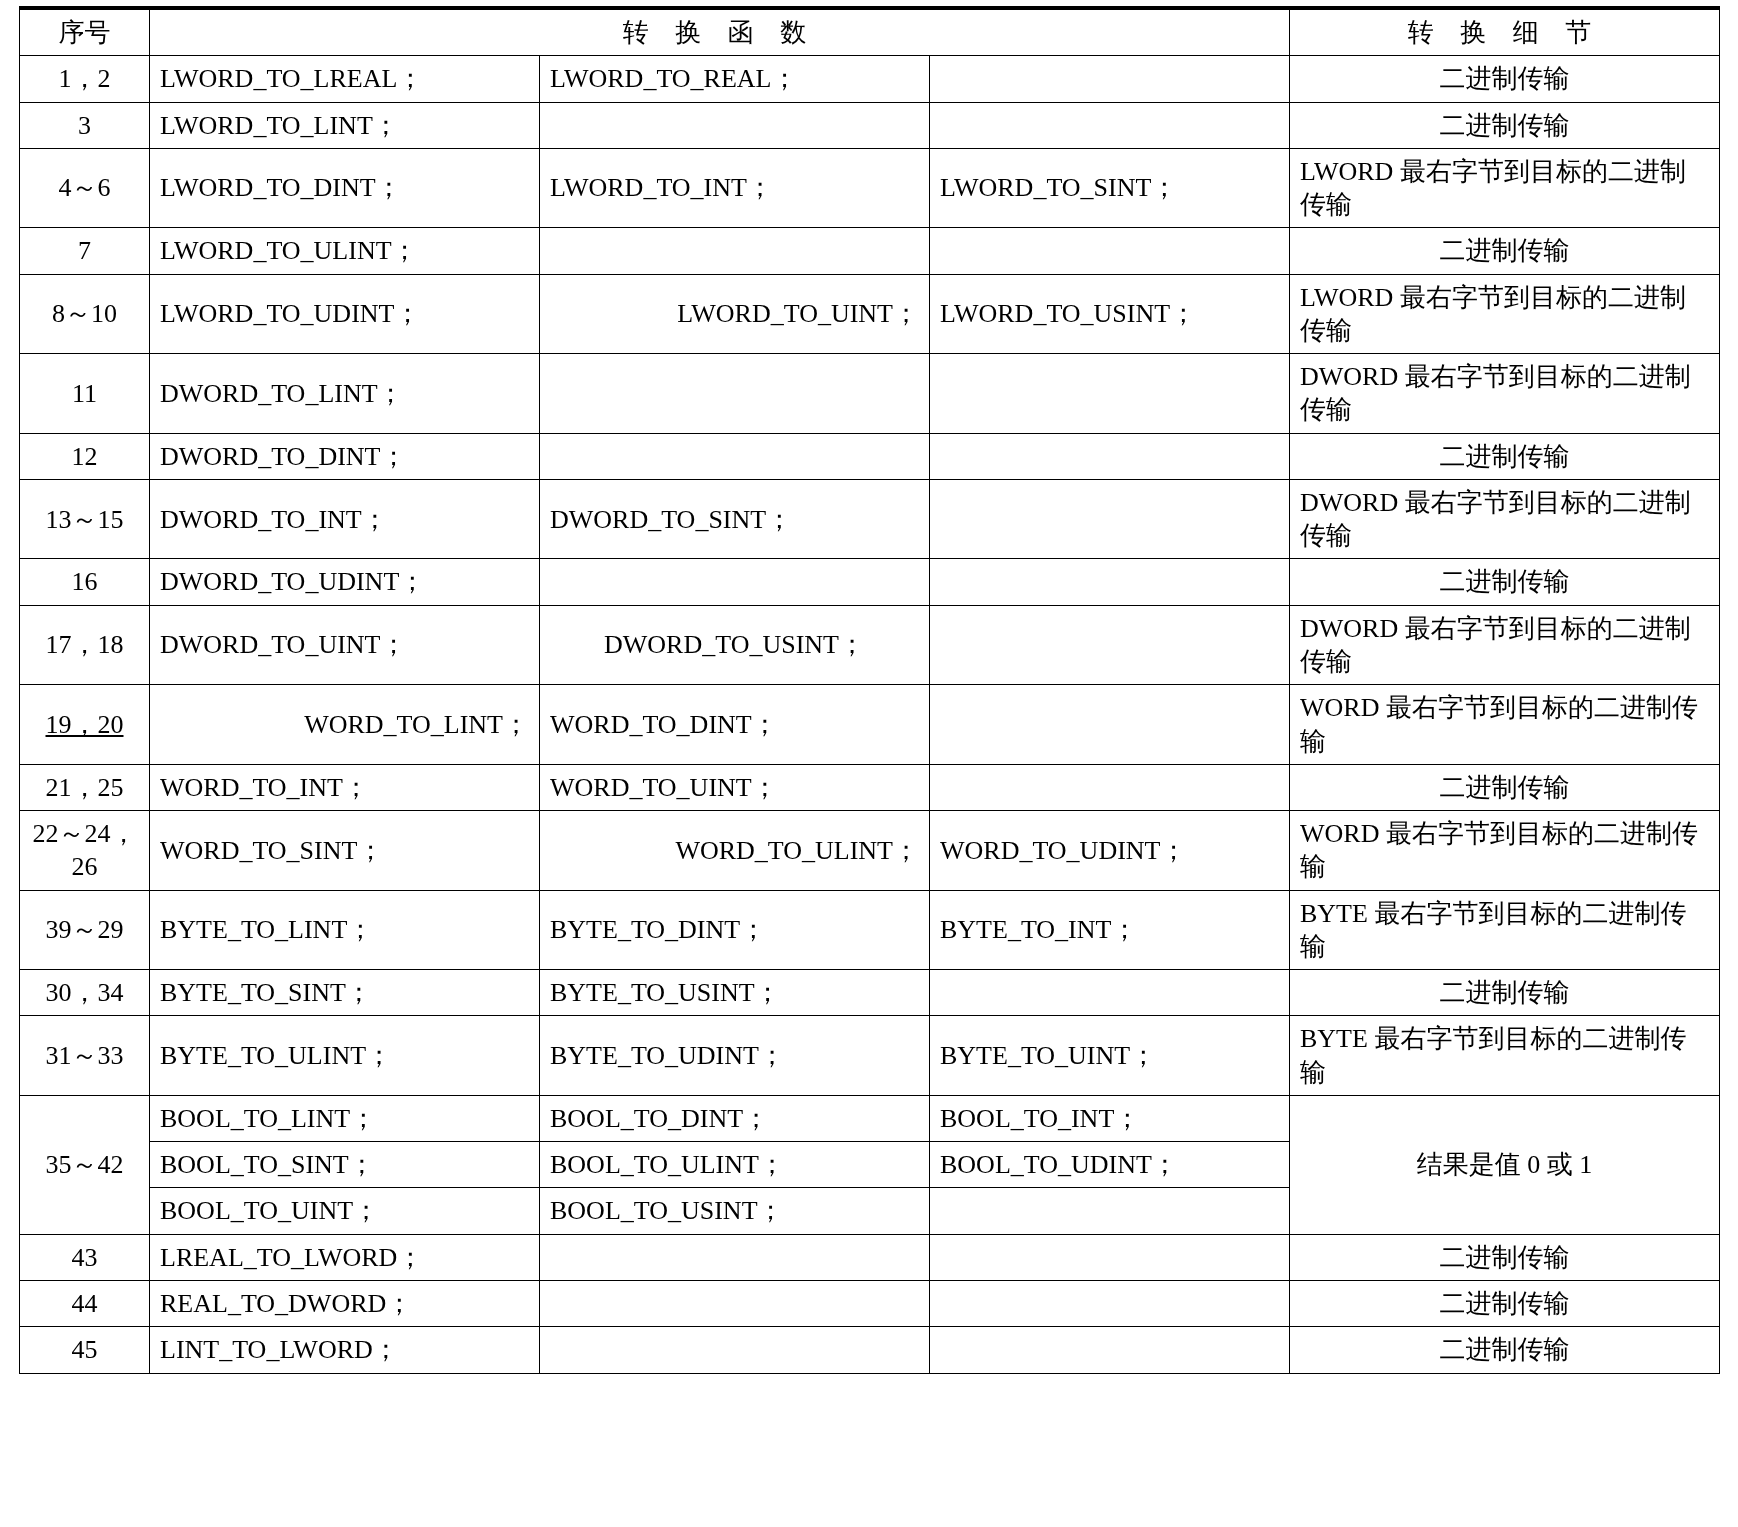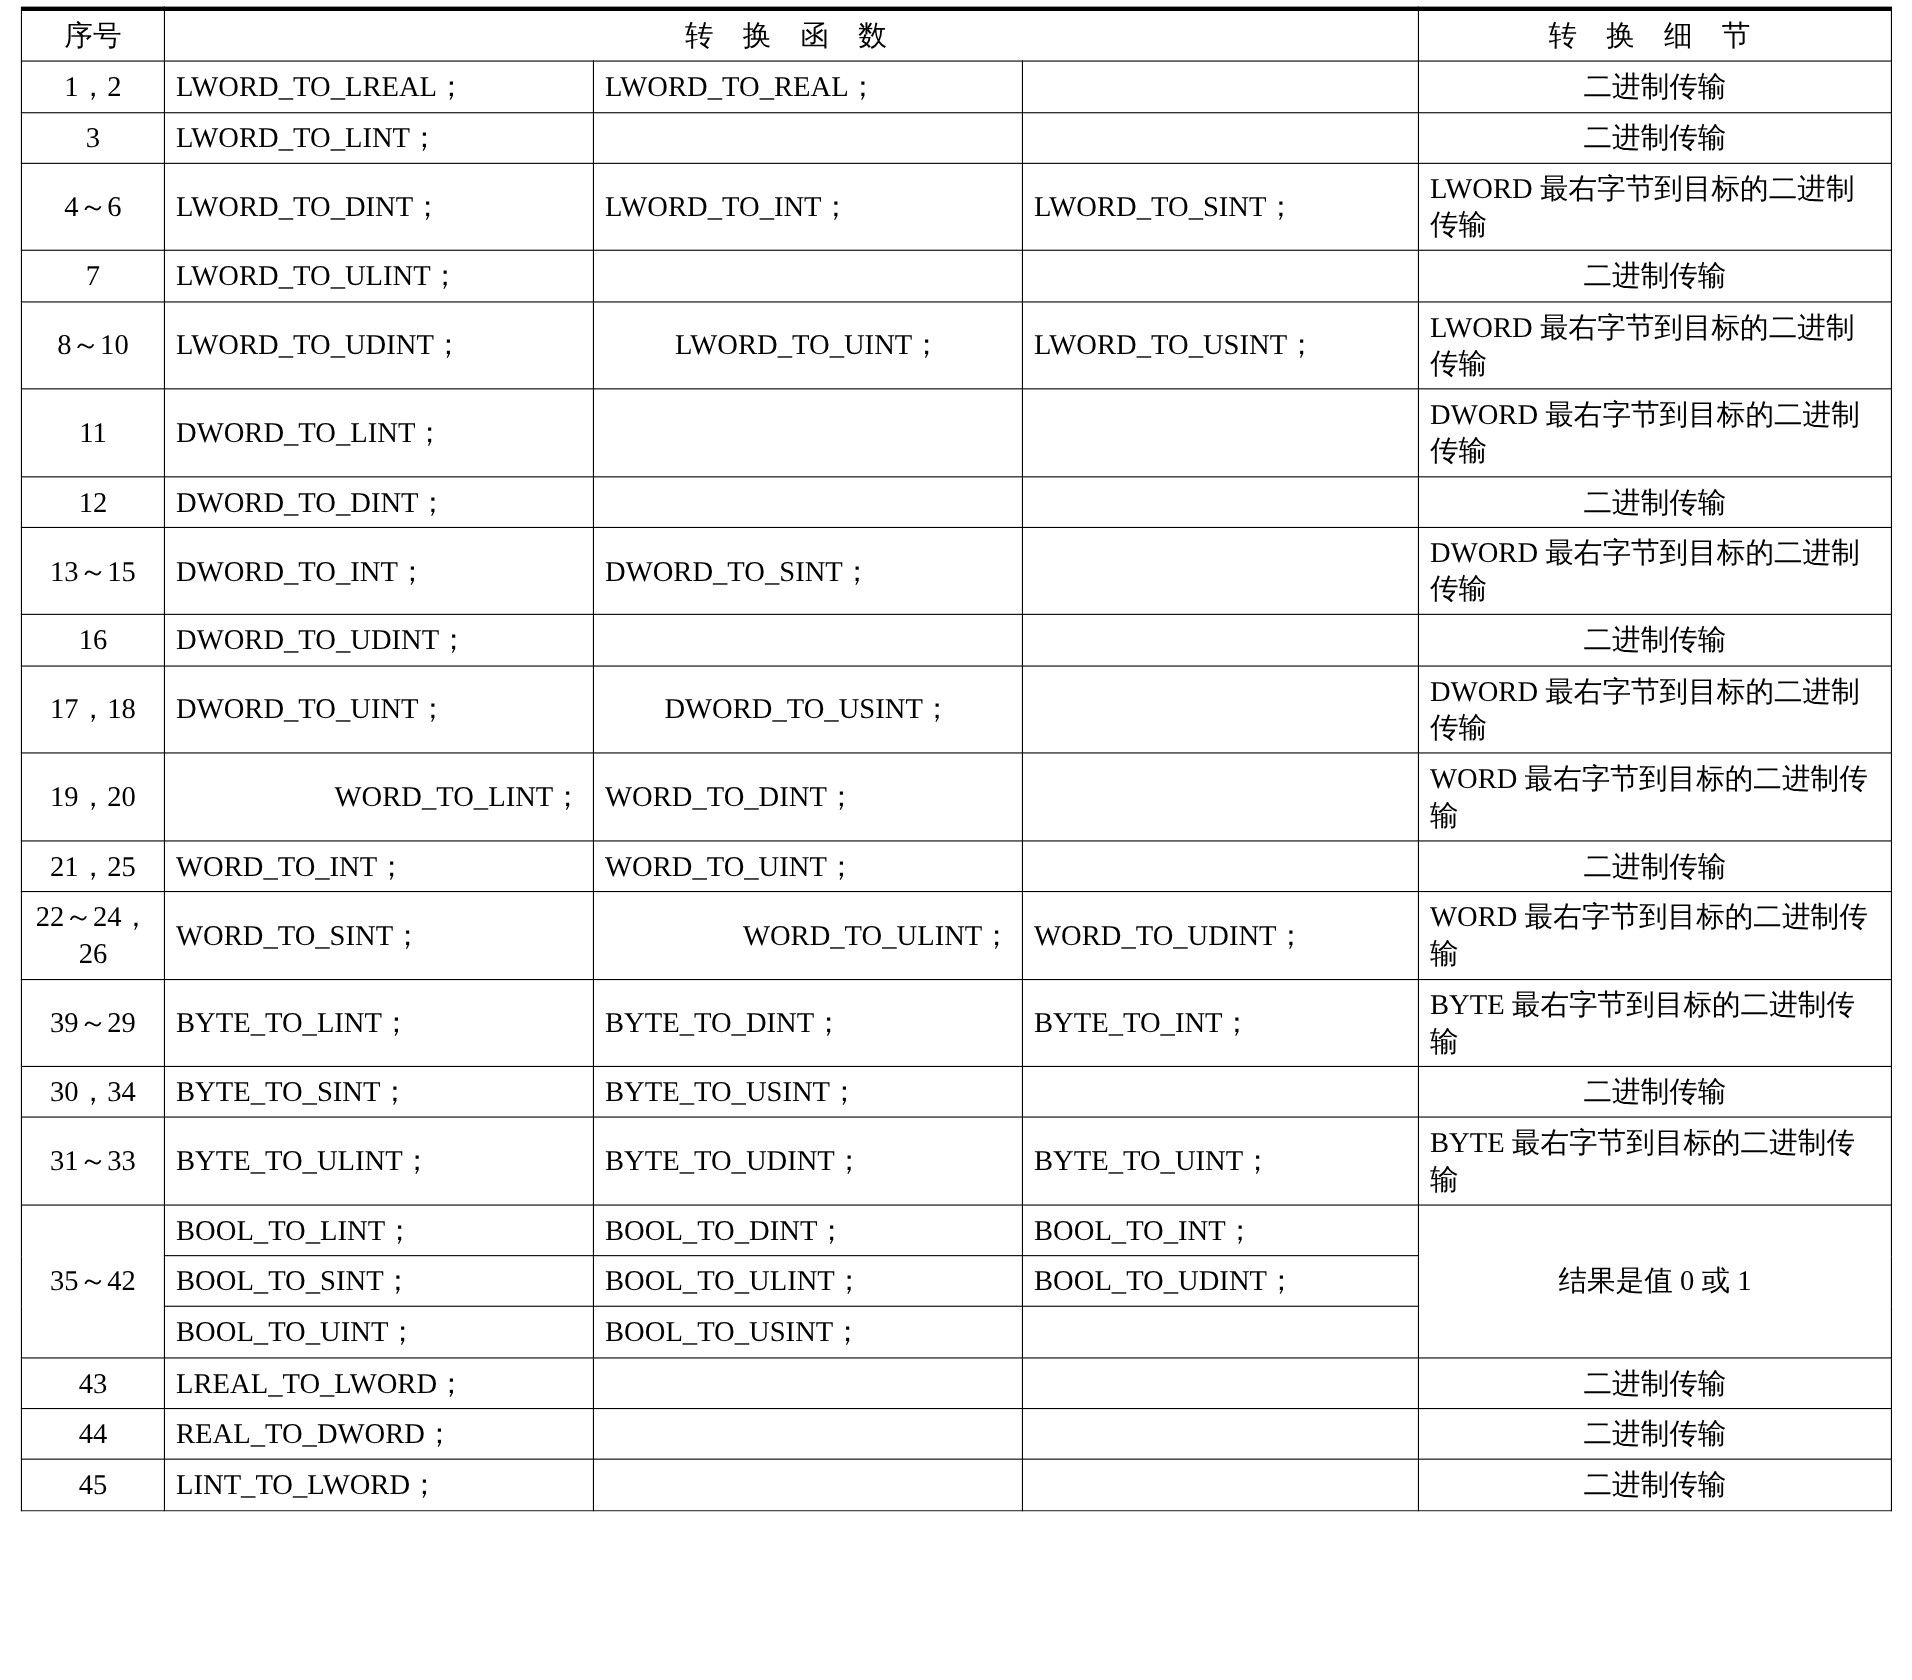--- a/index.html
+++ b/index.html
@@ -92,21 +92,21 @@
         <tr>
           <td class="col-no num" style="text-align: center;">7</td>
           <td class="col-f1 fn" style="text-align: left;">LWORD_TO_ULINT；</td>
           <td class="col-f2 fn" style="text-align: left;"></td>
           <td class="col-f3 fn" style="text-align: left;"></td>
           <td class="col-det" style="text-align: center;">二进制传输</td>
         </tr>
         <tr>
           <td class="col-no num" style="text-align: center; margin-top: 44px;">8～10</td>
           <td class="col-f1 fn" style="text-align: left;">LWORD_TO_UDINT；</td>
-          <td class="col-f2 fn" style="text-align: center;">LWORD_TO_UINT；</td>
+          <td class="col-f2 fn" style="text-align: right;">LWORD_TO_UINT；</td>
           <td class="col-f3 fn" style="text-align: left;">LWORD_TO_USINT；</td>
           <td class="col-det" style="text-align: left;">LWORD 最右字节到目标的二进制传输</td>
         </tr>
         <tr>
           <td class="col-no num" style="text-align: center;">11</td>
           <td class="col-f1 fn" style="text-align: left;">DWORD_TO_LINT；</td>
           <td class="col-f2 fn" style="text-align: left;"></td>
           <td class="col-f3 fn" style="text-align: left;"></td>
           <td class="col-det" style="text-align: left;">DWORD 最右字节到目标的二进制传输</td>
         </tr>
@@ -132,21 +132,21 @@
           <td class="col-det" style="text-align: center;">二进制传输</td>
         </tr>
         <tr>
           <td class="col-no num" style="text-align: center;">17，18</td>
           <td class="col-f1 fn" style="text-align: left;">DWORD_TO_UINT；</td>
           <td class="col-f2 fn" style="text-align: center;">DWORD_TO_USINT；</td>
           <td class="col-f3 fn" style="text-align: left;"></td>
           <td class="col-det" style="text-align: left;">DWORD 最右字节到目标的二进制传输</td>
         </tr>
         <tr>
-          <td class="col-no num" style="text-align: center;">19，20</td>
+          <td class="col-no num" style="text-align: center; text-decoration: underline;">19，20</td>
           <td class="col-f1 fn" style="text-align: right;">WORD_TO_LINT；</td>
           <td class="col-f2 fn" style="text-align: left;">WORD_TO_DINT；</td>
           <td class="col-f3 fn" style="text-align: left;"></td>
           <td class="col-det" style="text-align: left;">WORD 最右字节到目标的二进制传输</td>
         </tr>
         <tr>
           <td class="col-no num" style="text-align: center;">21，25</td>
           <td class="col-f1 fn" style="text-align: left;">WORD_TO_INT；</td>
           <td class="col-f2 fn" style="text-align: left;">WORD_TO_UINT；</td>
           <td class="col-f3 fn" style="text-align: left;"></td>

